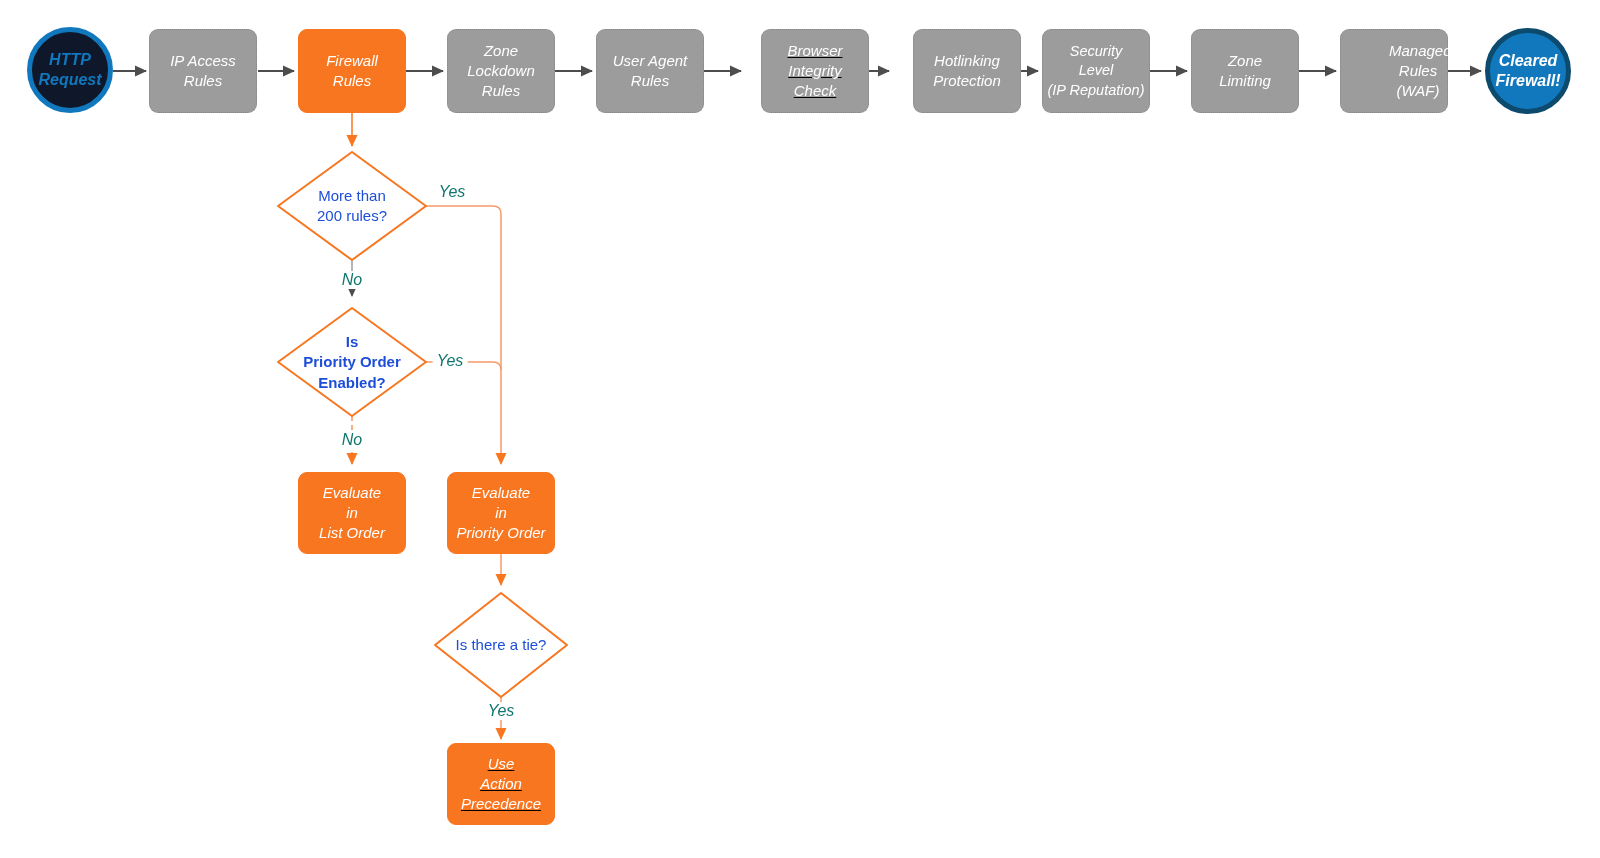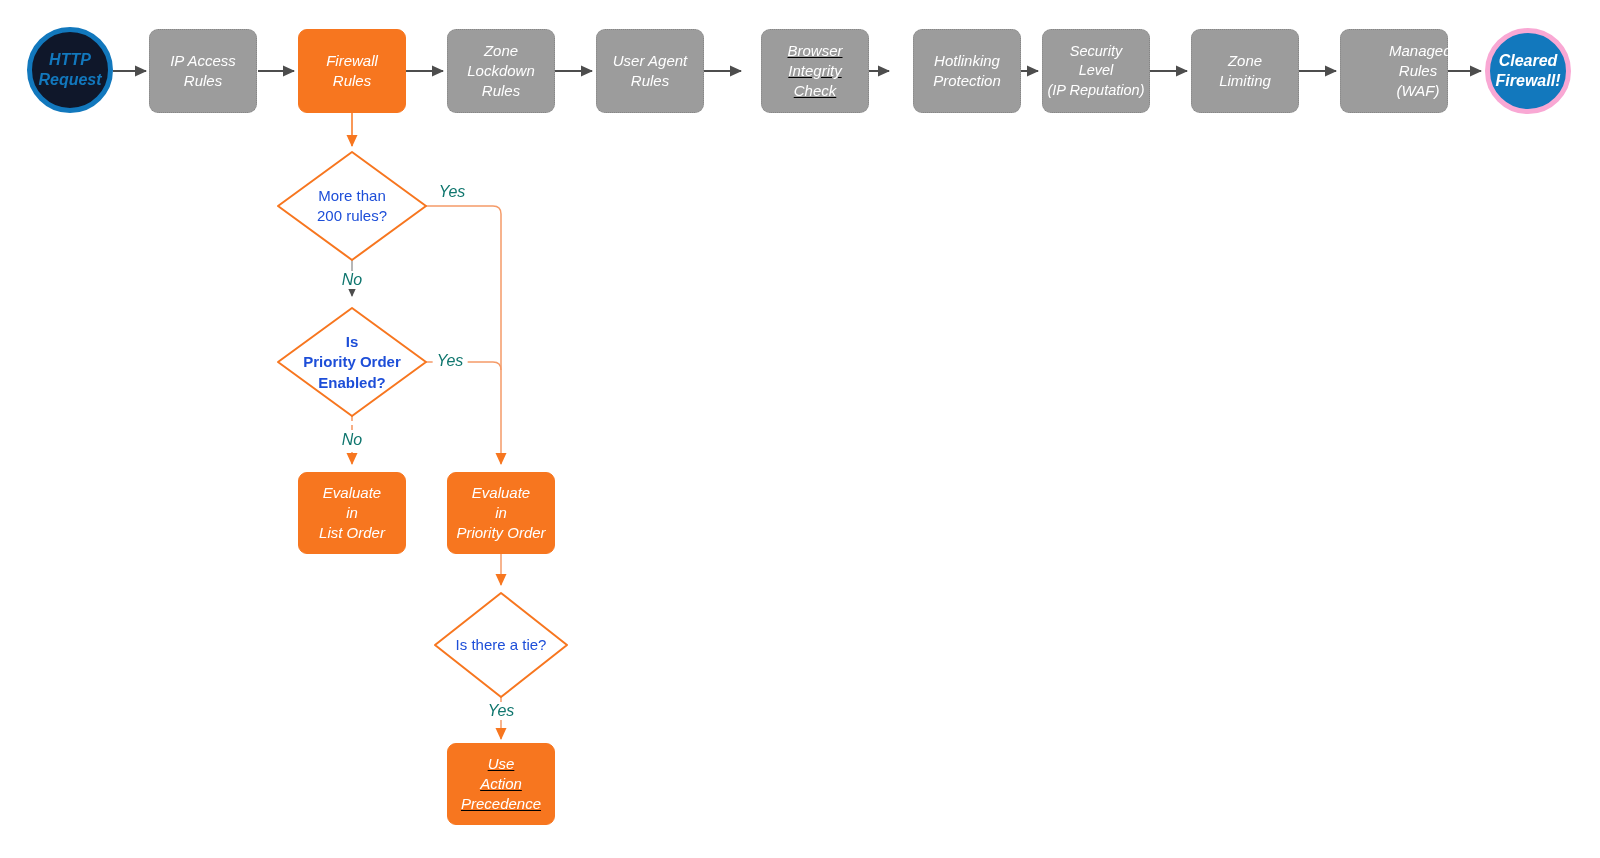--- a/index.html
+++ b/index.html
@@ -18,21 +18,21 @@
   }
   .pbox{width:108px;height:84px;border-radius:9px;}
   .gray{background:#9C9C9C;border:1px dotted #868686;}
   .orangebox{background:#F7761F;border:1px solid #F7761F;justify-content:center;}
   .nlabel{
     font-style:italic;color:#ffffff;font-size:15px;line-height:1.32;
     white-space:pre-line;display:block;width:100%;
   }
   .circle{width:86px;height:86px;border-radius:50%;}
   .start-circle{background:#0f172a;border:5px solid #1278BD;}
-  .end-circle{background:#1278BD;border:5px solid #f9a8d4;}
+  .end-circle{background:#1278BD;border:5px solid #0c4a6e;}
   .clabel{
     font-style:italic;font-weight:bold;font-size:16px;line-height:1.25;
     white-space:pre-line;display:block;width:100%;
   }
   .start-circle .clabel{color:#1278BD;}
   .end-circle .clabel{color:#ffffff;}
   .dlabel{
     position:absolute;z-index:3;transform:translate(-50%,-50%);
     color:#1d4ed8;font-size:15px;line-height:1.35;text-align:center;
     white-space:pre-line;width:150px;

